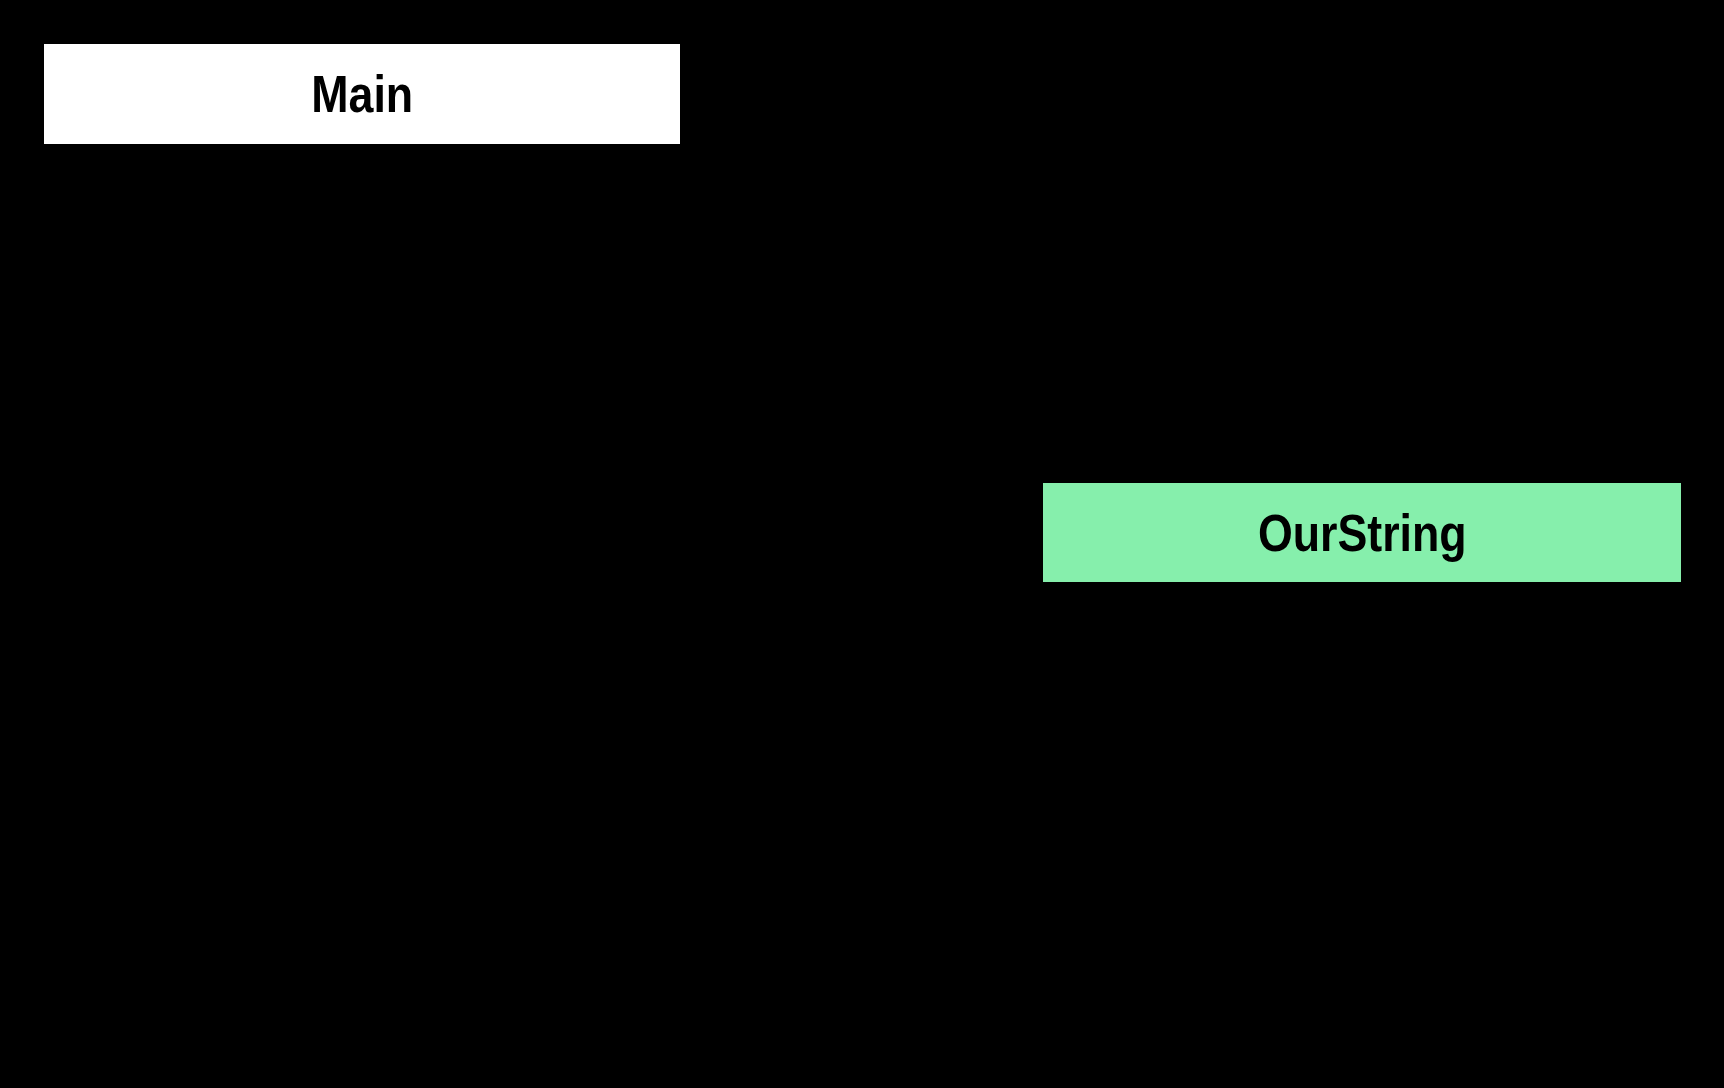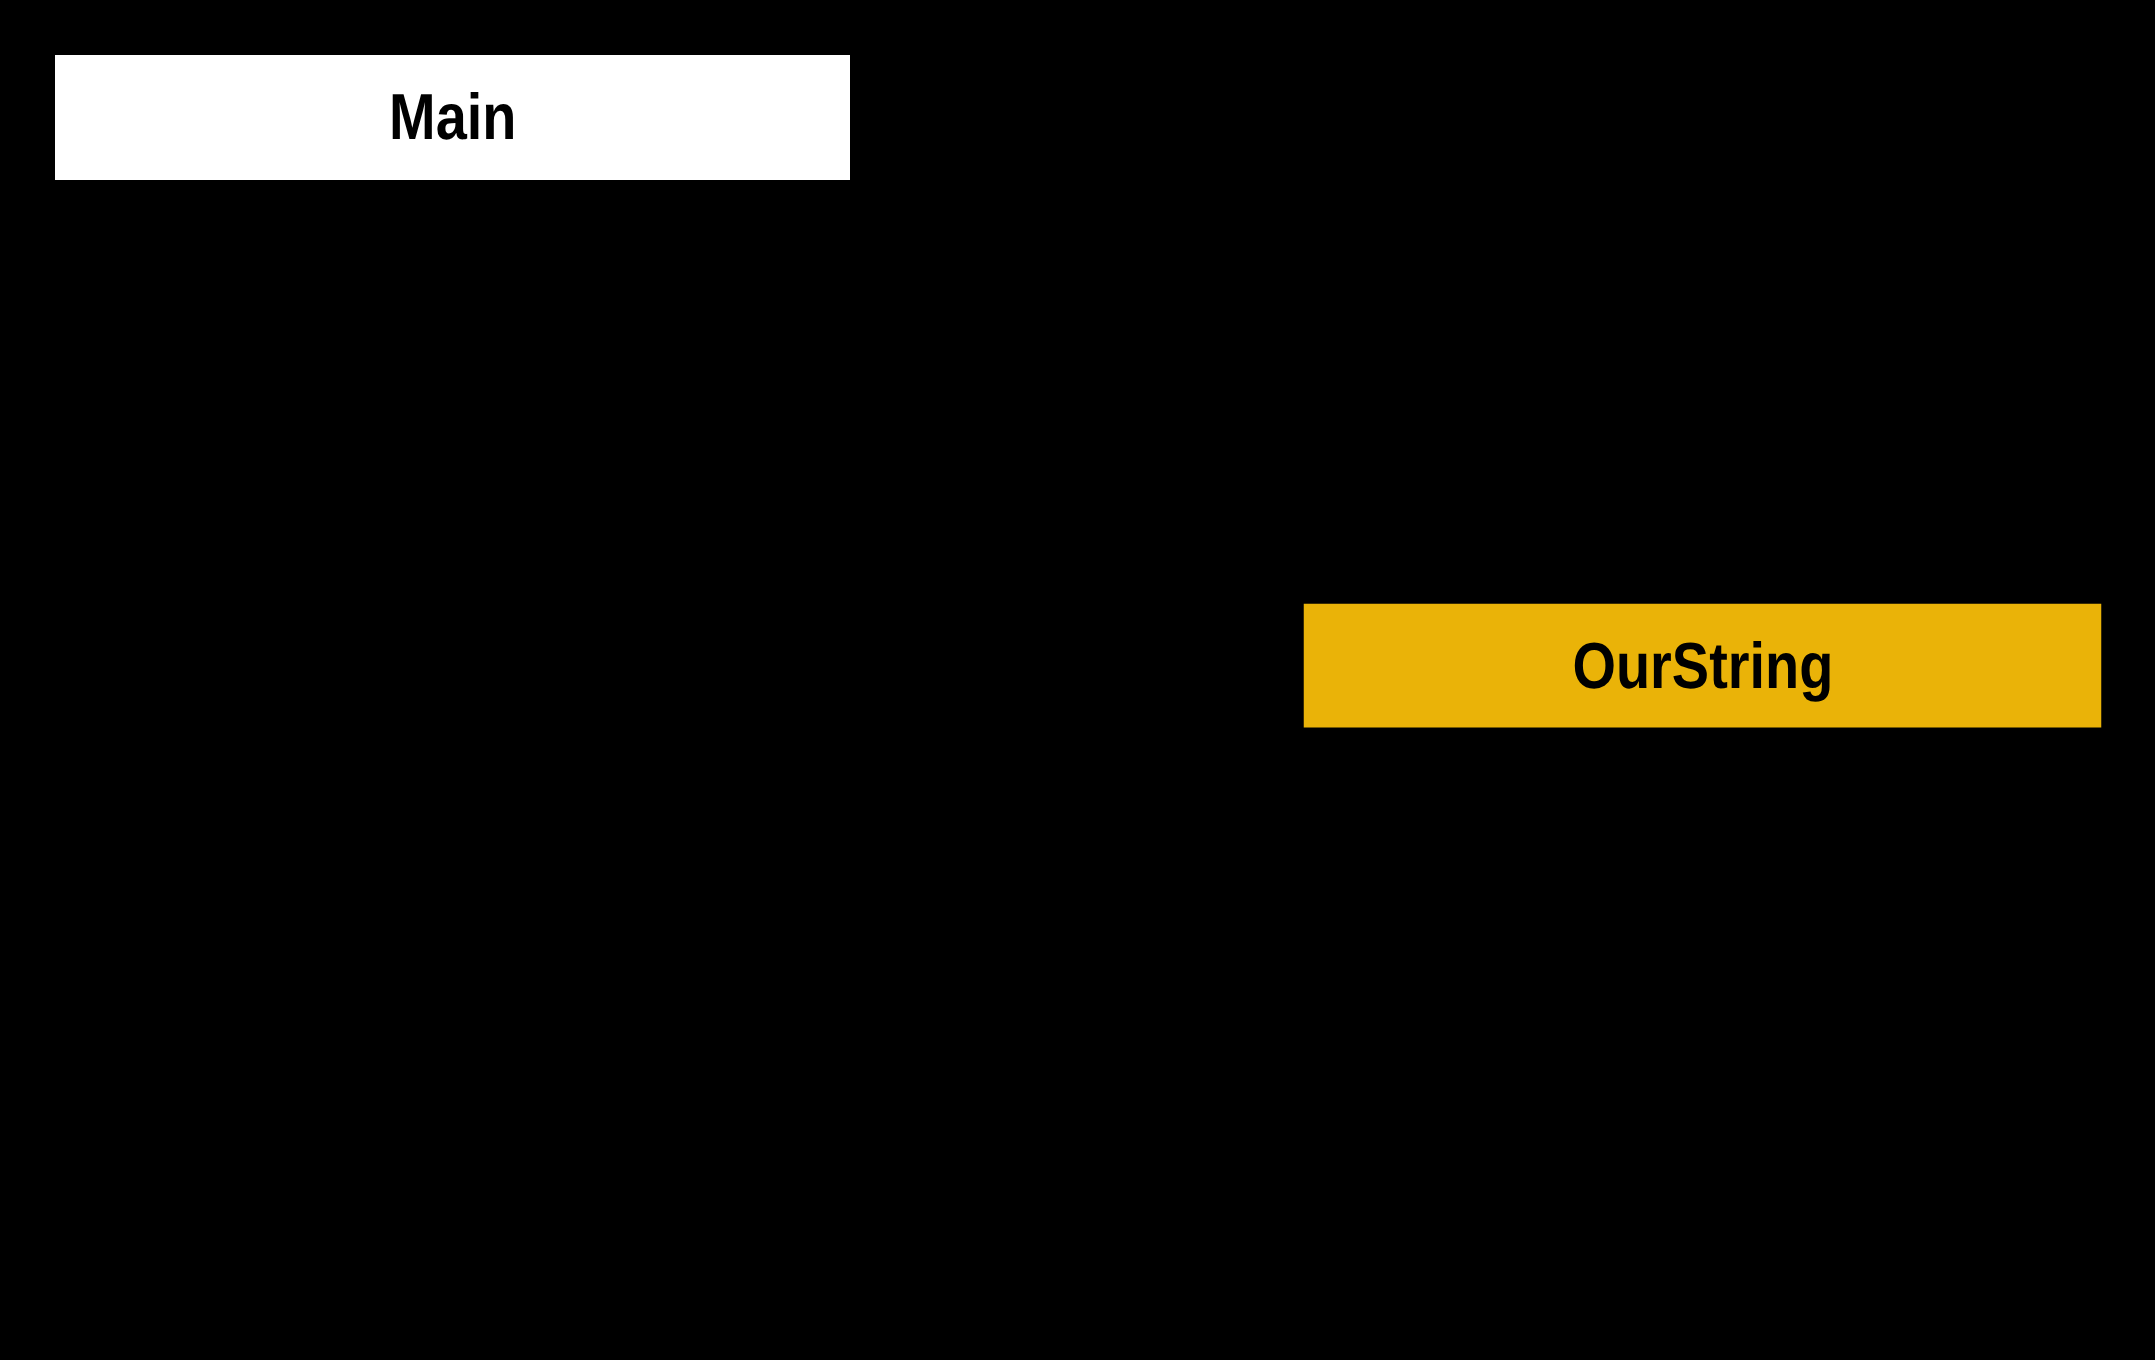--- a/index.html
+++ b/index.html
@@ -83,17 +83,17 @@
   <svg id="connector-layer" viewBox="0 0 1724 1088" xmlns="http://www.w3.org/2000/svg" aria-hidden="true">
     <line x1="362" y1="144" x2="362" y2="483" stroke="#000000" stroke-width="4"></line>
     <line x1="680" y1="532" x2="1043" y2="532" stroke="#000000" stroke-width="4"></line>
   </svg>
 
   <div class="class-box" id="box-main" style="left: 44px; top: 44px; width: 636px; height: 100px; background: rgb(255, 255, 255);">
     <span class="class-name" style="color: rgb(0, 0, 0);">Main</span>
   </div>
 
 
-  <div class="class-box" id="box-ourstring" style="left: 1043px; top: 483px; width: 638px; height: 99px; background: #eab308; align-items: center;">
+  <div class="class-box" id="box-ourstring" style="left: 1043px; top: 483px; width: 638px; height: 99px; background: #86efac; align-items: center;">
     <span class="class-name" style="color: rgb(0, 0, 0);">OurString</span>
   </div>
 
 </div>
 
 </body></html>

